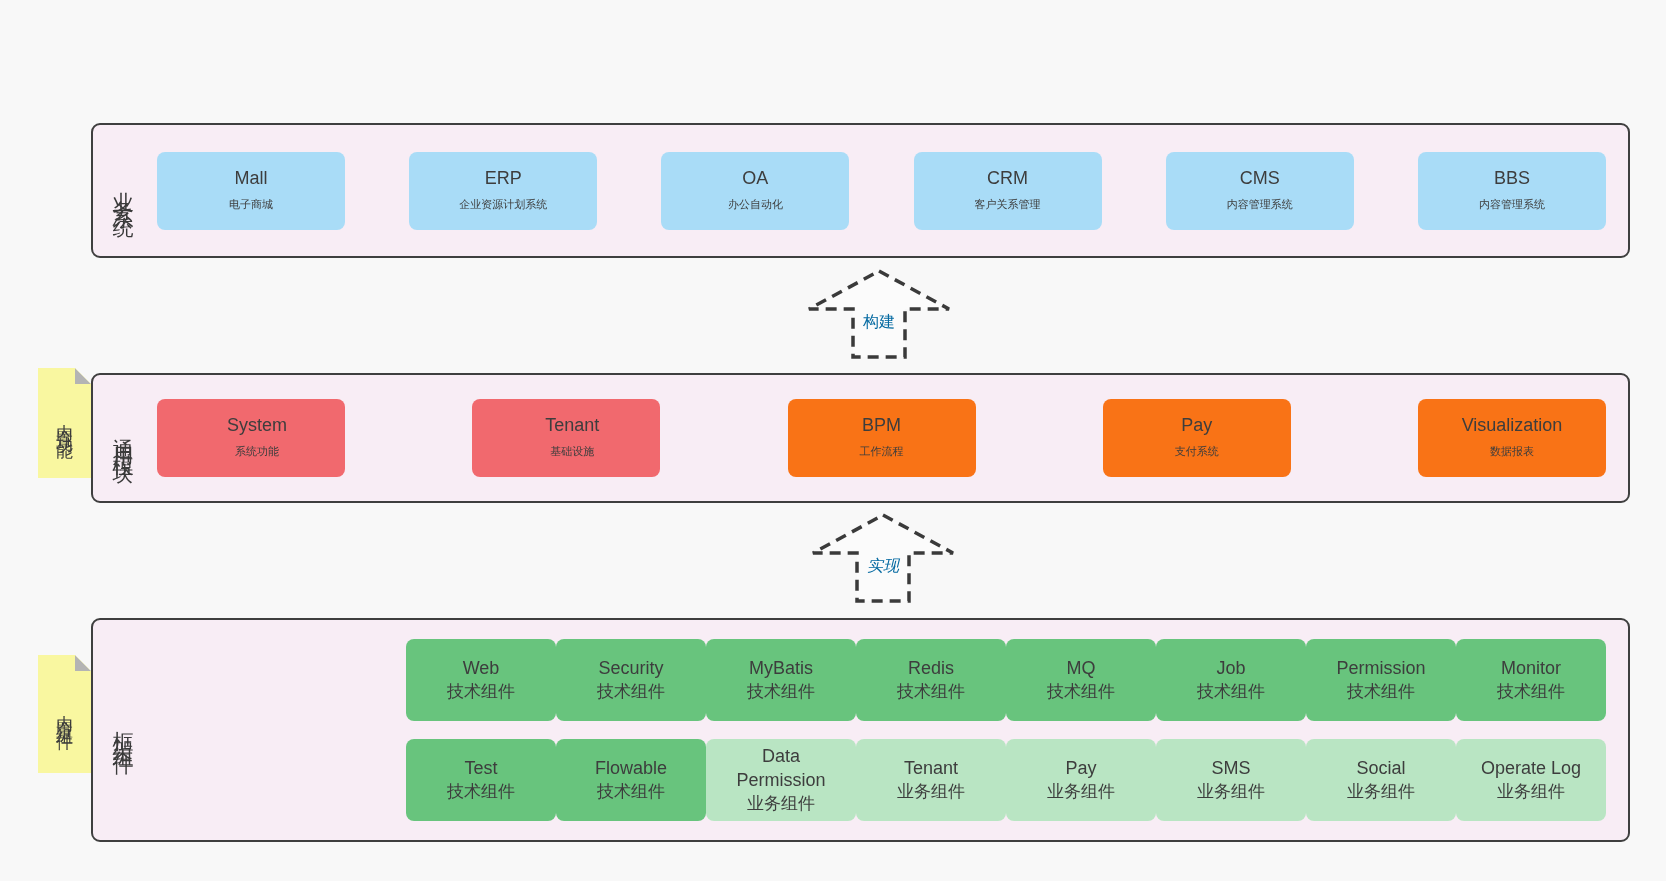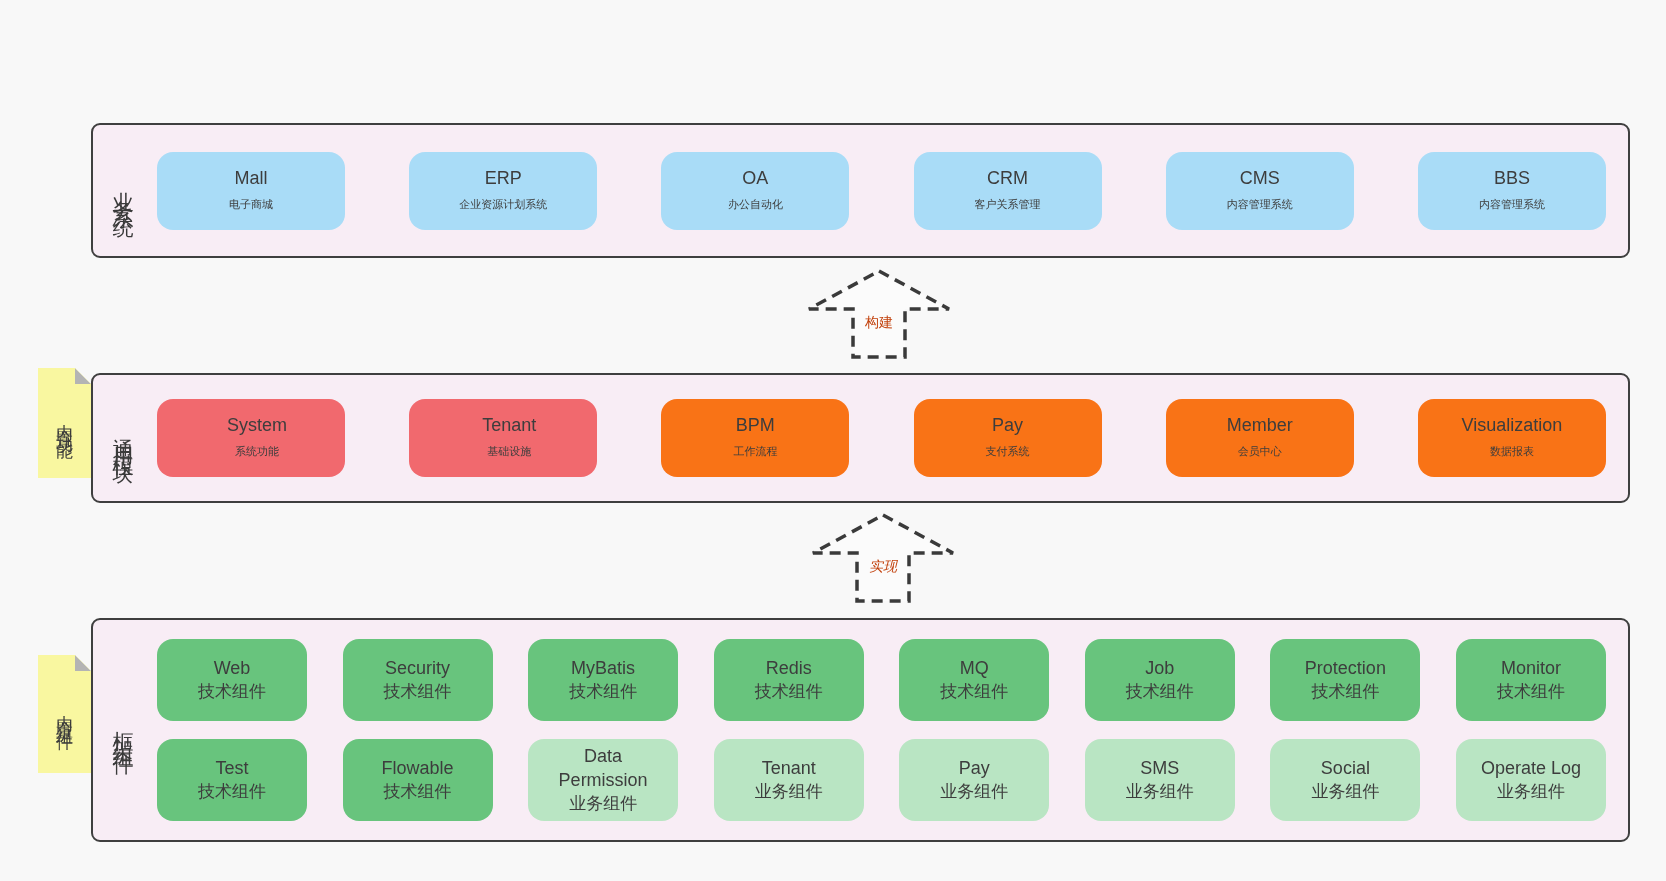--- a/index.html
+++ b/index.html
@@ -43,25 +43,26 @@
     justify-content: space-between;
     align-items: center;
     margin: 0 22px 0 20px;
   }
   .rows {
     flex: 1;
     display: flex;
     flex-direction: column;
     gap: 18px;
     margin: 0 22px 0 20px;
+    align-items: flex-end;
   }
   .rows .boxes { flex: none; margin: 0; }
 
   .box {
-    border-radius: 16px;
+    border-radius: 8px;
     display: flex;
     flex-direction: column;
     justify-content: center;
     align-items: center;
     text-align: center;
     color: #3d3d3d;
   }
   .box .box-name { font-size: 18px; line-height: 26px; }
   .box .box-desc { font-size: 11px; line-height: 26px; }
   .box.wide  { width: 188px; height: 78px; }
@@ -107,24 +108,24 @@
   .arrow { position: absolute; width: 146px; height: 92px; }
   #arrow-build     { left: 806px; top: 268px; }
   #arrow-implement { left: 810px; top: 512px; font-style: italic; }
   .arrow svg { display: block; width: 146px; height: 92px; }
   .arrow-label {
     position: absolute;
     left: 50%;
     top: 42px;
     transform: translateX(-50%);
     background: #fbfbfb;
-    font-size: 14px;
+    font-size: 16px;
     line-height: 24px;
     padding: 0 3px;
-    color: #c2410c;
+    color: #0369a1;
     white-space: nowrap;
   }
 </style>
 </head>
 <body>
 
 <div class="canvas">
 
   <div class="note" id="note-modules">
     <span class="note-fold"></span>
@@ -185,24 +186,20 @@
       </div>
       <div class="box wide pink">
         <div class="box-name">BPM</div>
         <div class="box-desc">工作流程</div>
       </div>
       <div class="box wide pink">
         <div class="box-name">Pay</div>
         <div class="box-desc">支付系统</div>
       </div>
       <div class="box wide pink">
-        <div class="box-name">Member</div>
-        <div class="box-desc">会员中心</div>
-      </div>
-      <div class="box wide pink">
         <div class="box-name">Visualization</div>
         <div class="box-desc">数据报表</div>
       </div>
     </div>
   </div>
 
   <div class="arrow" id="arrow-implement">
     <svg viewBox="0 0 146 92">
       <polygon points="73,3 143,41 99,41 99,89 47,89 47,41 3,41" fill="#fbfbfb" stroke="#3a3a3a" stroke-width="3.5" stroke-dasharray="11 7" stroke-linejoin="miter"></polygon>
     </svg>
@@ -231,21 +228,21 @@
         </div>
         <div class="box small gdark">
           <div class="box-name">MQ</div>
           <div class="box-desc">技术组件</div>
         </div>
         <div class="box small gdark">
           <div class="box-name">Job</div>
           <div class="box-desc">技术组件</div>
         </div>
         <div class="box small gdark">
-          <div class="box-name">Protection</div>
+          <div class="box-name">Permission</div>
           <div class="box-desc">技术组件</div>
         </div>
         <div class="box small gdark">
           <div class="box-name">Monitor</div>
           <div class="box-desc">技术组件</div>
         </div>
       </div>
       <div class="boxes">
         <div class="box small gdark">
           <div class="box-name">Test</div>

